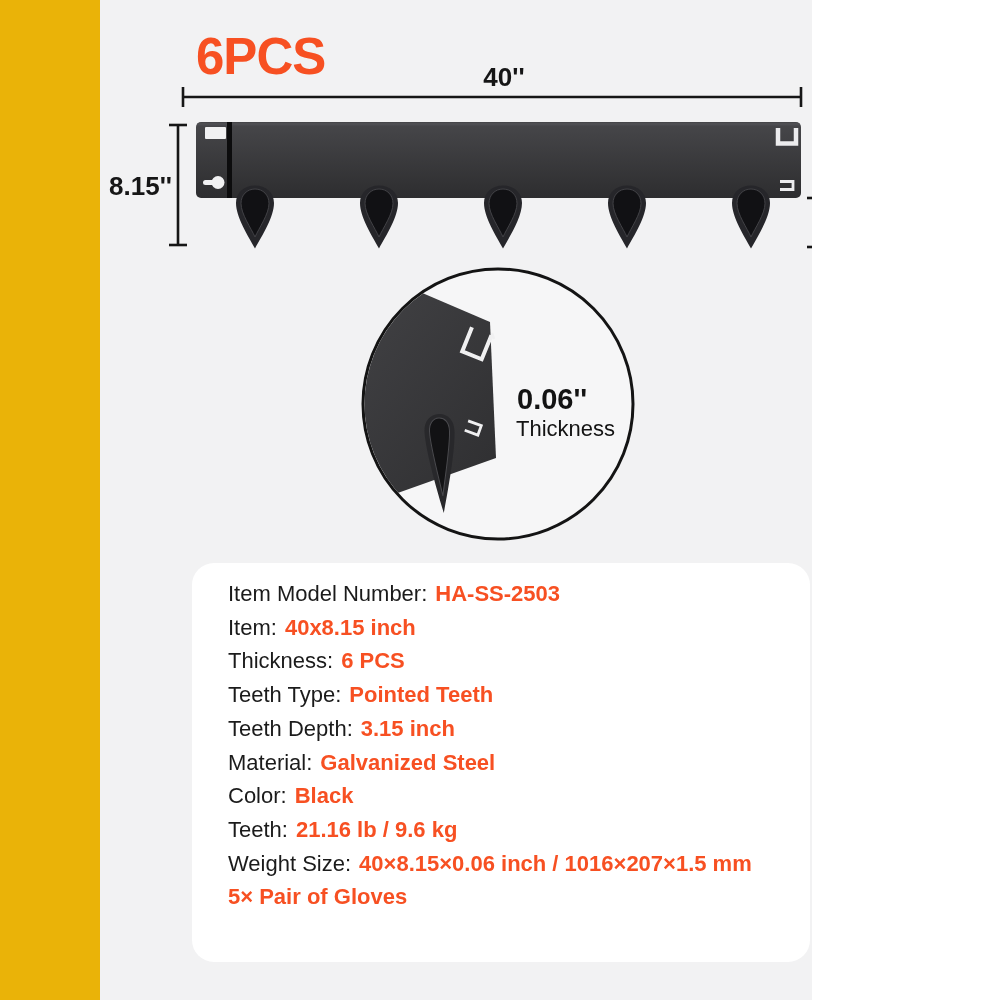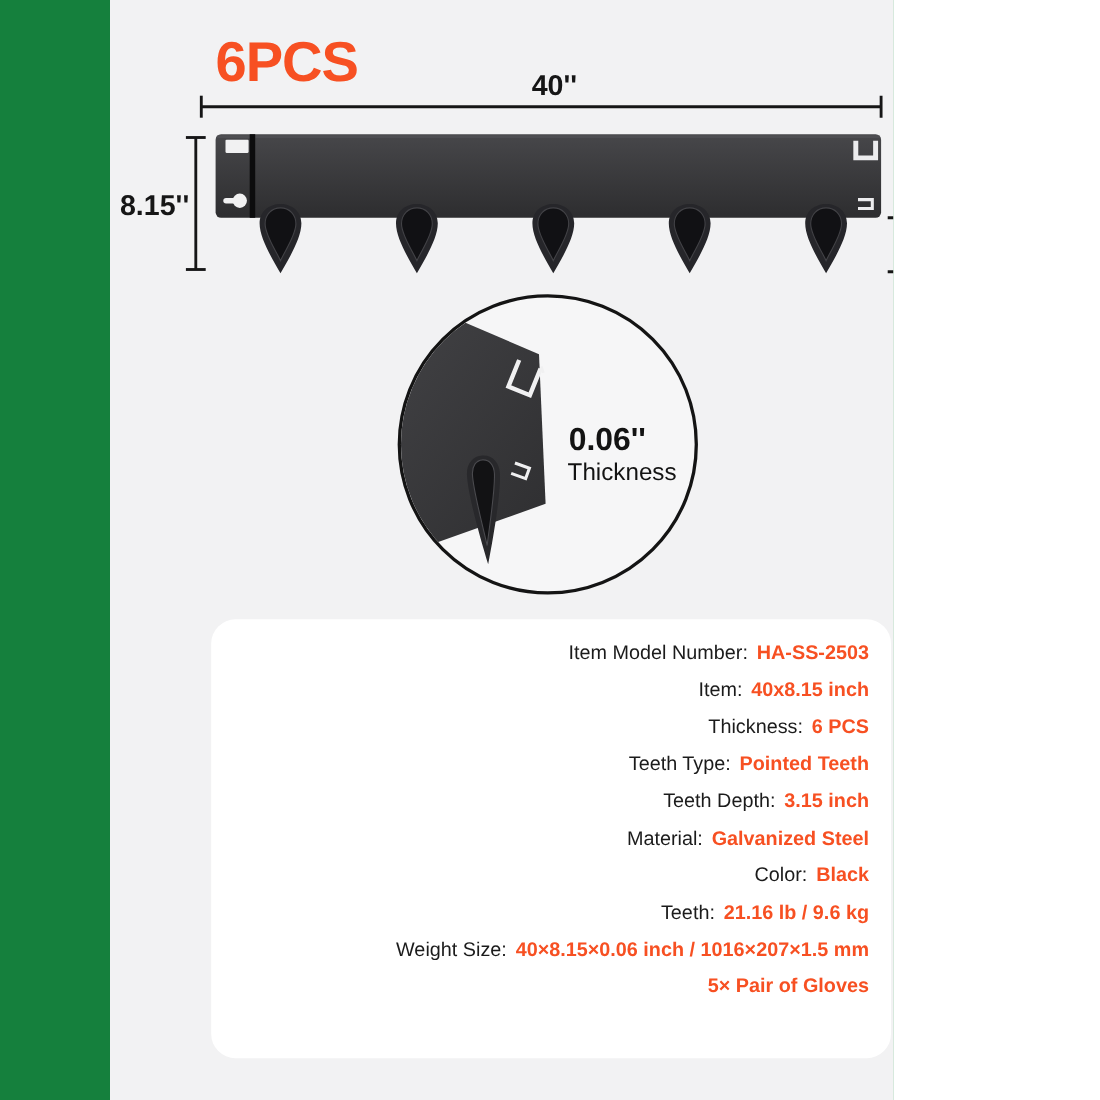--- a/index.html
+++ b/index.html
@@ -1,23 +1,23 @@
 <!DOCTYPE html>
 <html><head>
 <meta charset="utf-8">
 <style>
   html,body{margin:0;padding:0;background:#ffffff;}
-  .stage{position:relative;width:812px;height:1000px;background:#15803d;overflow:hidden;
+  .stage{position:relative;width:812px;height:1000px;background:#eab308;overflow:hidden;
          font-family:"Liberation Sans", sans-serif;}
   .canvas{position:absolute;left:100px;top:0;width:800px;height:1000px;background:#f2f2f3;}
   .diagram-svg{position:absolute;left:100px;top:0;width:800px;height:560px;}
   .dim-text{fill:#161616;font-weight:700;}
   .spec-card{position:absolute;left:192px;top:563px;width:618px;height:399px;background:#ffffff;
              border-radius:22px;box-sizing:border-box;padding:14px 20px 14px 36px;}
-  .spec-row{line-height:33.7px;font-size:18px;white-space:nowrap;text-align:right;}
+  .spec-row{line-height:33.7px;font-size:22px;white-space:nowrap;}
   .spec-label{color:#1b1b1b;font-weight:400;margin-right:8px;}
   .spec-label:empty{margin-right:0;}
   .spec-value{color:#f75022;font-weight:700;}
 </style>
 </head>
 <body>
 
 <div class="stage">
   <div class="canvas"></div>
 

